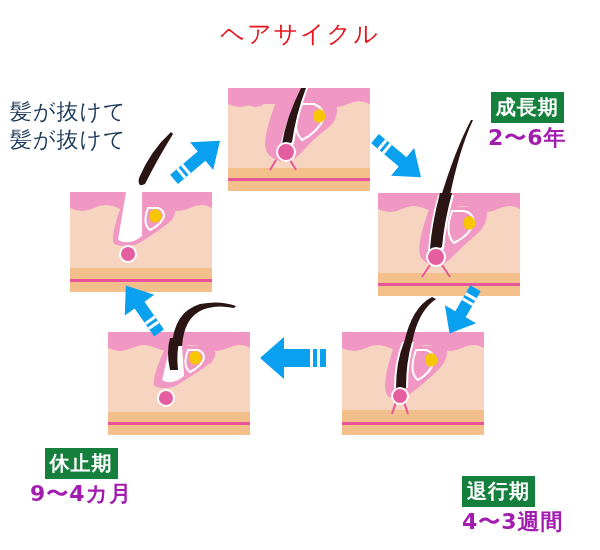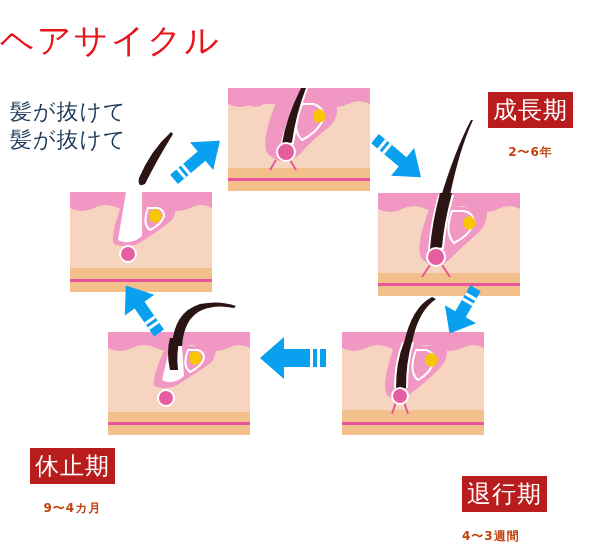--- a/index.html
+++ b/index.html
@@ -1,25 +1,25 @@
 <!DOCTYPE html>
 <html><head>
 <meta charset="utf-8">
 <style>
   html, body { margin:0; padding:0; background:#ffffff; }
   body { width:600px; height:550px; position:relative; overflow:hidden;
          font-family:"DejaVu Sans", "Liberation Sans", sans-serif; }
-  .title { position:absolute; left:0; width:600px; top:18px; 
-           font-size:34px; color:#e8141c; letter-spacing:2px; font-weight:normal; }
+  .title { position:absolute; left:0; width:600px; top:18px; text-align:center;
+           font-size:24px; color:#e8141c; letter-spacing:2px; font-weight:normal; }
   .note { position:absolute; left:10px; top:98px; font-size:22px; line-height:28px;
           color:#1e3a5a; font-weight:normal; letter-spacing:1px; }
   .phase { position:absolute; }
-  .phase .label { display:inline-block; background:#b91c1c; color:#fff; font-size:24px;
-                  font-weight:normal; padding:2px 5px; letter-spacing:1px; }
-  .phase .dur { display:block; color:#c2410c; font-size:12px; font-weight:bold; margin-top:16px;
+  .phase .label { display:inline-block; background:#15803d; color:#fff; font-size:20px;
+                  font-weight:bold; padding:2px 5px; letter-spacing:1px; }
+  .phase .dur { display:block; color:#a21caf; font-size:22px; font-weight:bold; margin-top:0;
                 letter-spacing:1px; }
   .panel { position:absolute; width:142px; height:103px; }
   .panel svg { display:block; }
   .arrow { position:absolute; }
 </style>
 </head>
 <body>
 
 <div class="title">ヘアサイクル</div>
 

